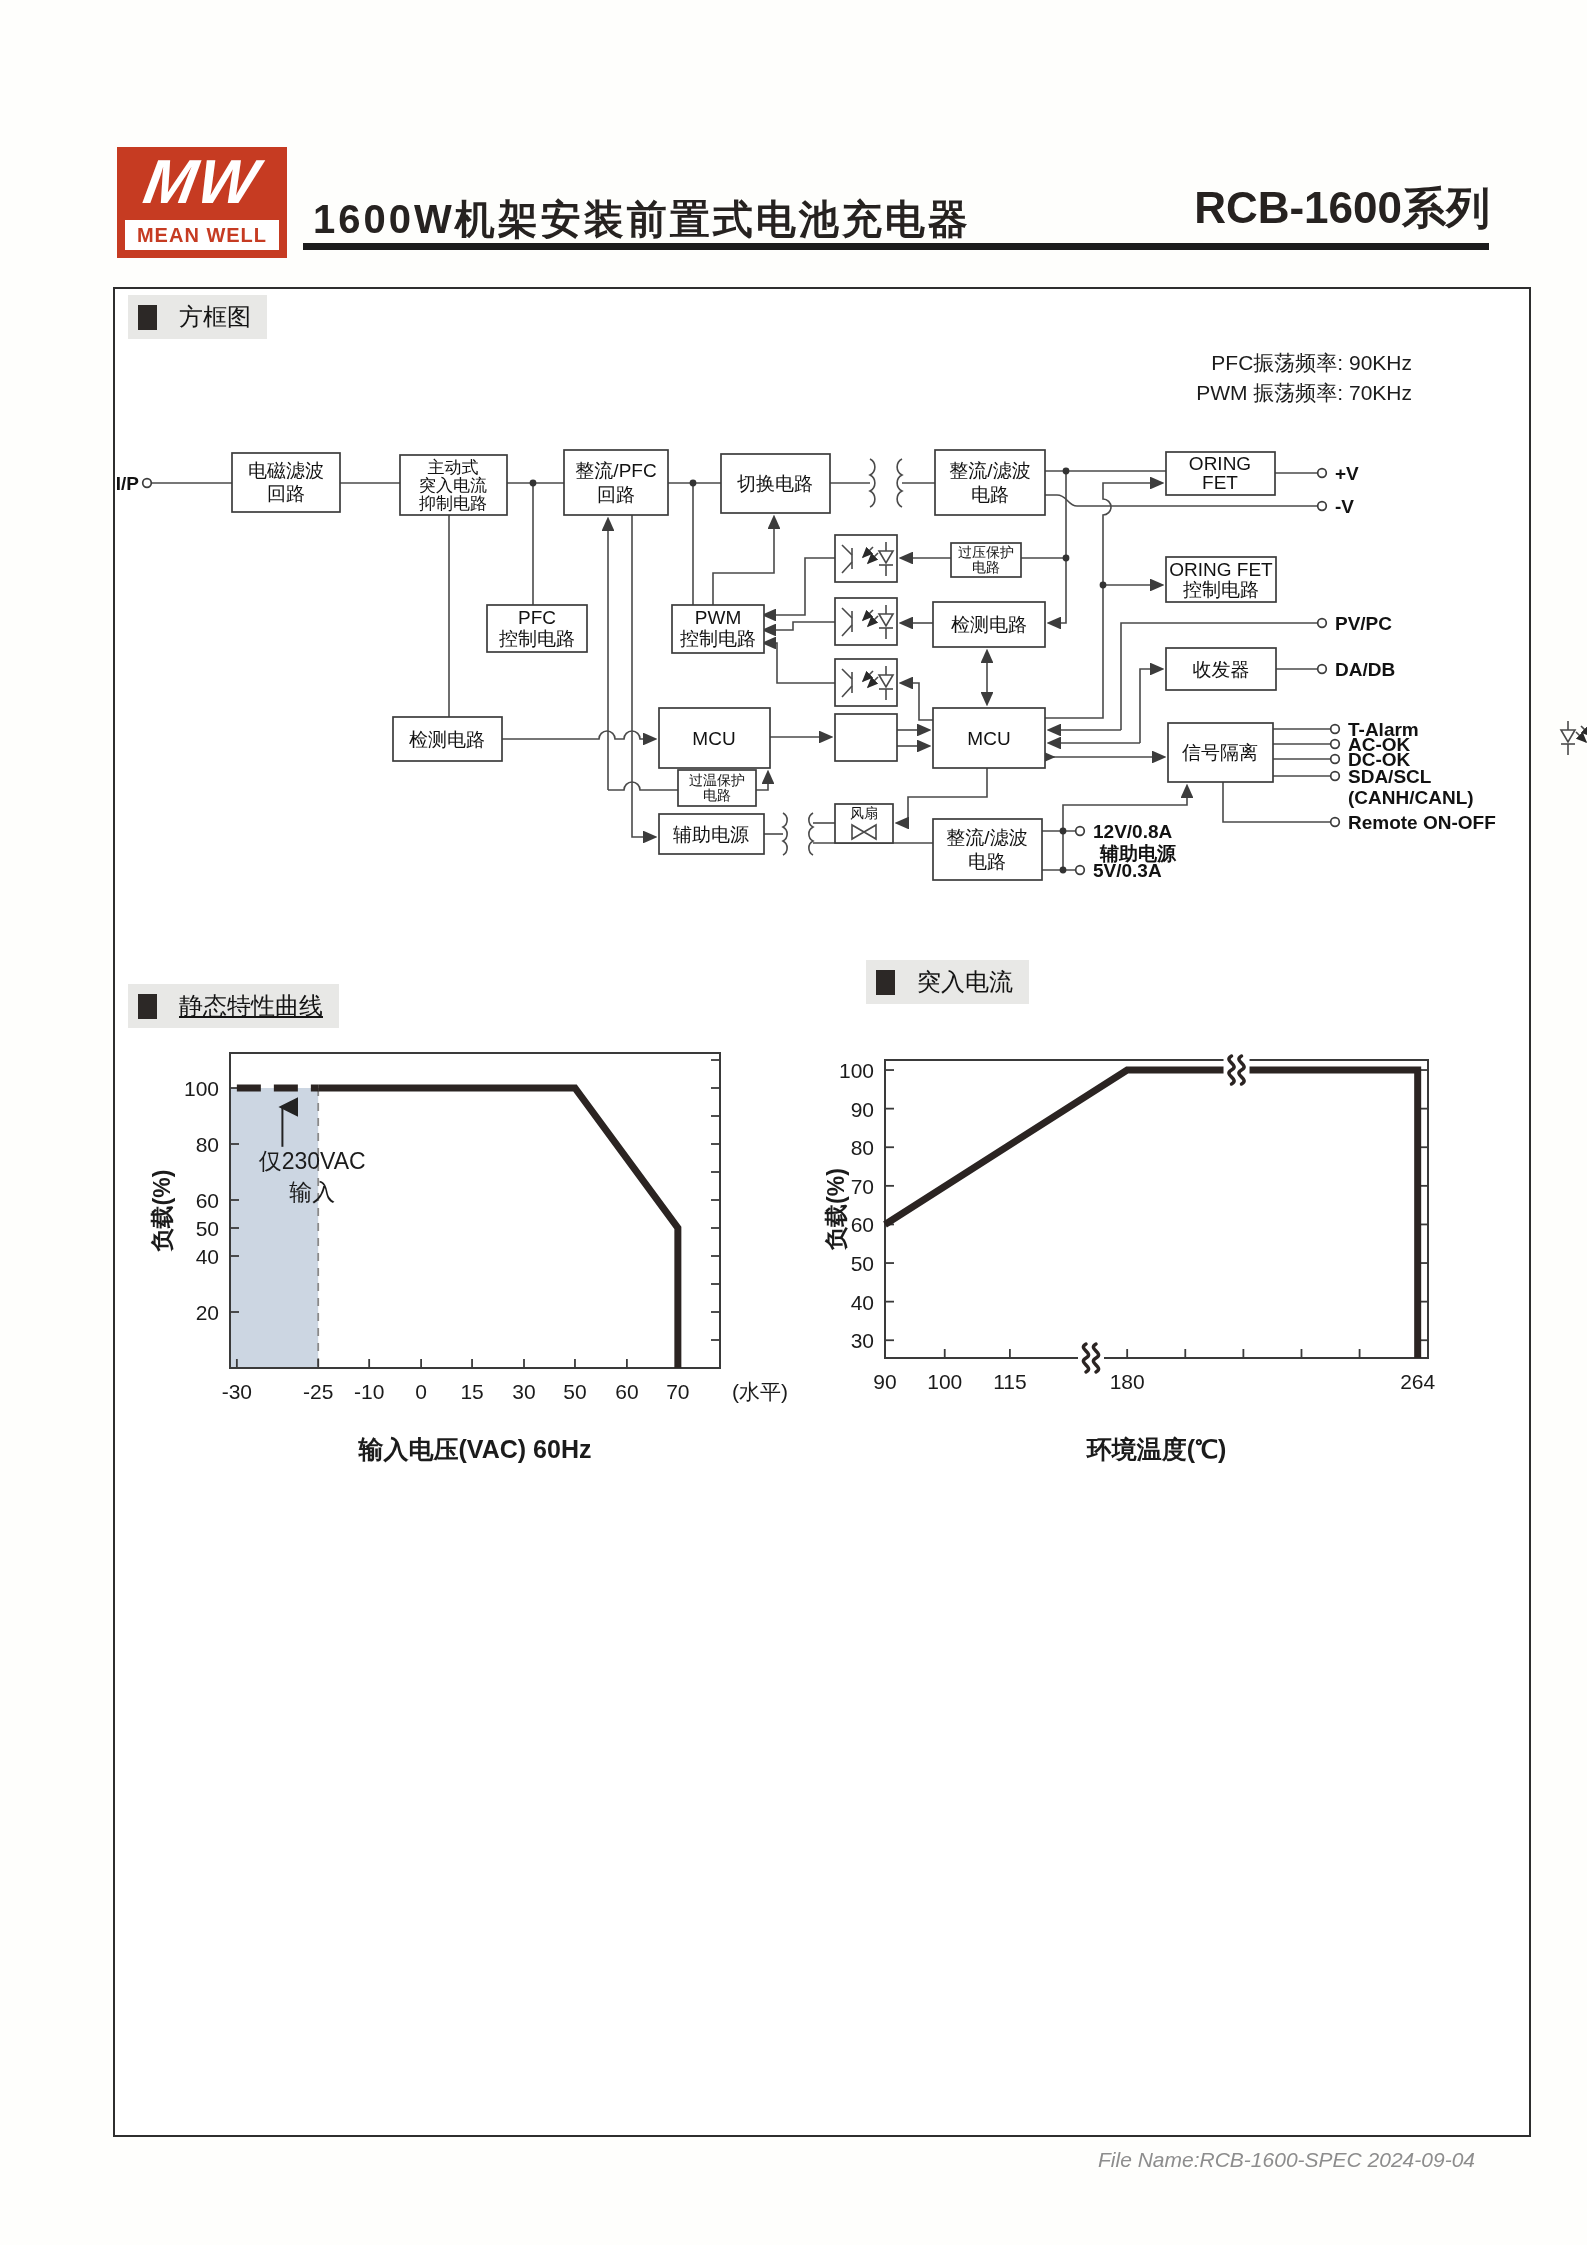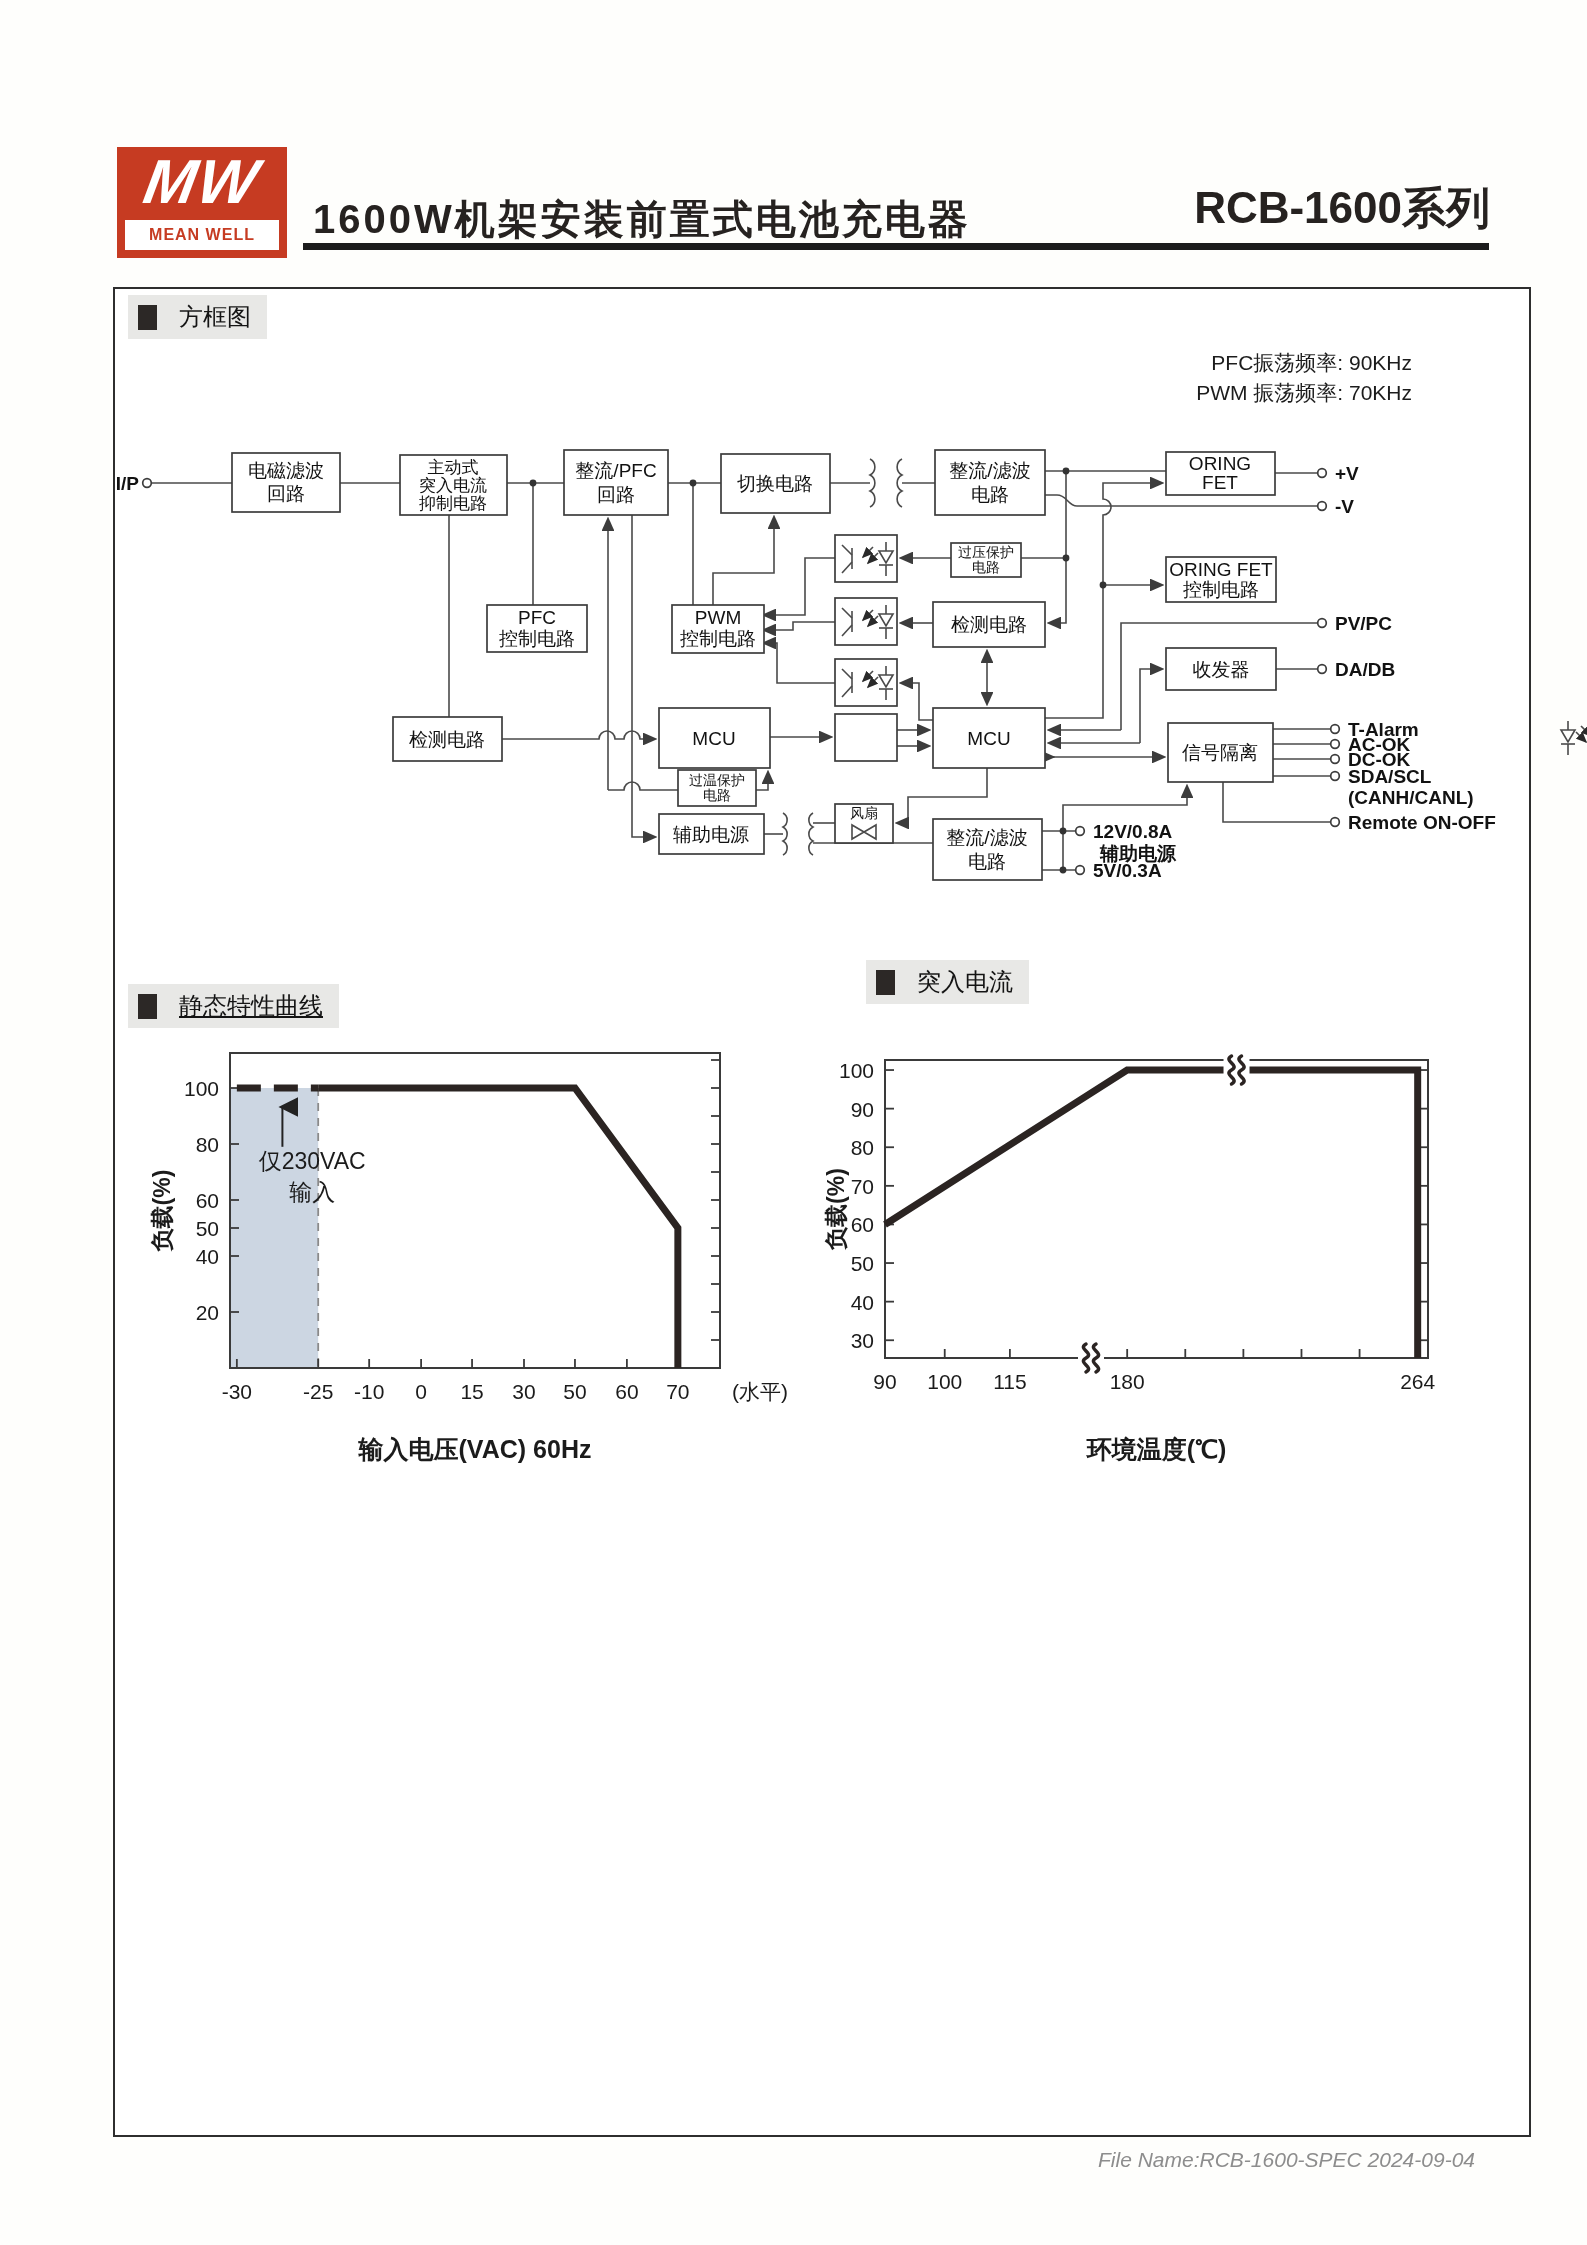--- a/index.html
+++ b/index.html
@@ -1,21 +1,21 @@
 <!DOCTYPE html>
 <html><head>
 <meta charset="utf-8">
 <style>
   html,body{margin:0;padding:0;background:#e8e8e8;}
   .page{position:relative;width:1587px;height:2245px;background:#fefefc;font-family:"Liberation Sans",sans-serif;overflow:hidden;}
   
   .logo{position:absolute;left:117px;top:147px;width:170px;height:111px;background:#c63b22;}
   .logo-mw{color:#fff;font-style:italic;font-weight:900;font-size:62px;line-height:66px;text-align:center;transform:skewX(-10deg);margin-top:2px;letter-spacing:2px;}
   .logo-band{position:absolute;left:8px;right:8px;bottom:8px;height:30px;background:#fff;display:flex;align-items:center;justify-content:center;}
-  .logo-band span{color:#c63b22;font-weight:bold;font-size:16px;letter-spacing:1px;white-space:nowrap;}
+  .logo-band span{color:#c63b22;font-weight:bold;font-size:20px;letter-spacing:1px;white-space:nowrap;}
   .title{position:absolute;left:313px;top:192px;font-weight:bold;font-size:40px;letter-spacing:3px;color:#262220;white-space:nowrap;}
   .series{position:absolute;right:97px;top:179px;font-weight:bold;font-size:44px;color:#262220;white-space:nowrap;}
   .title-rule{position:absolute;left:303px;top:243px;width:1186px;height:7px;background:#1c1c1c;}
   
   .frame{position:absolute;left:113px;top:287px;width:1414px;height:1846px;border:2px solid #2e2e2e;background:#fff;}
   .sech{position:absolute;background:#e8e8e6;color:#141414;font-size:24px;padding:6px 16px 6px 10px;display:flex;align-items:center;gap:22px;white-space:nowrap;}
   .sech .sq{width:19px;height:25px;background:#2c2826;display:inline-block;flex:none;}
   
   svg{position:absolute;overflow:visible;}
   #blockdiagram{left:113px;top:287px;}

